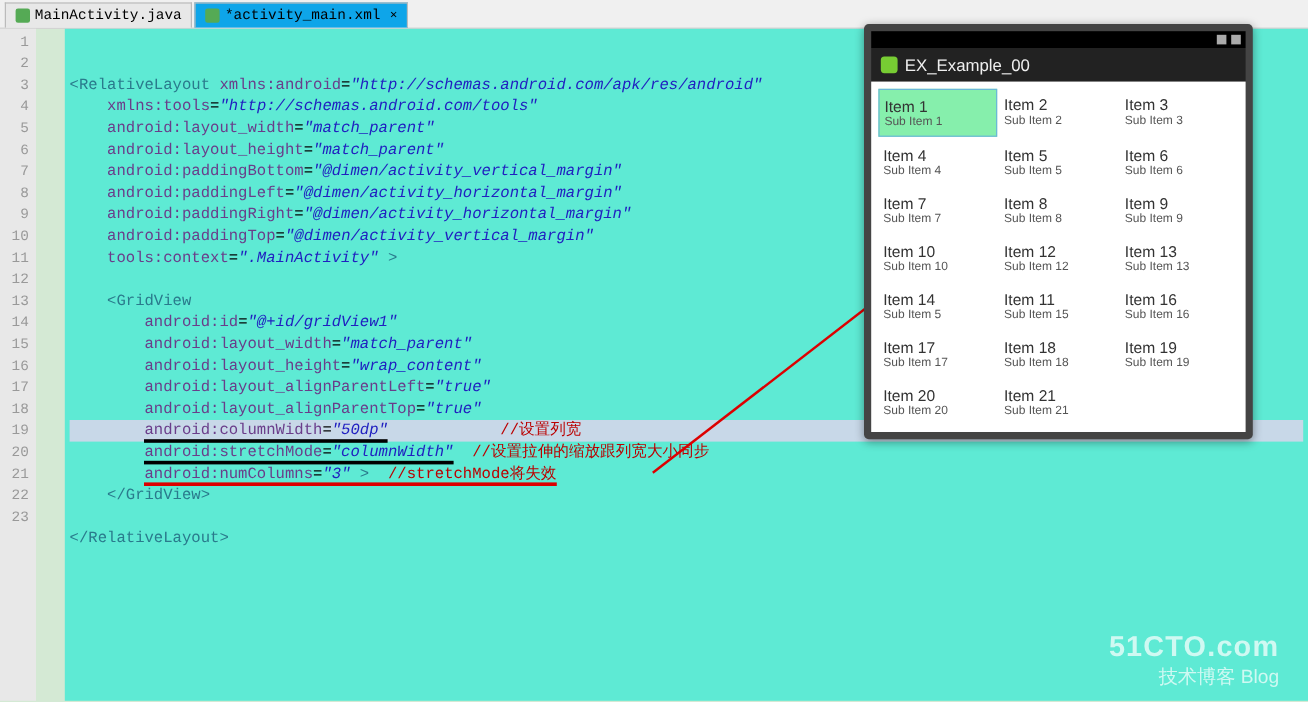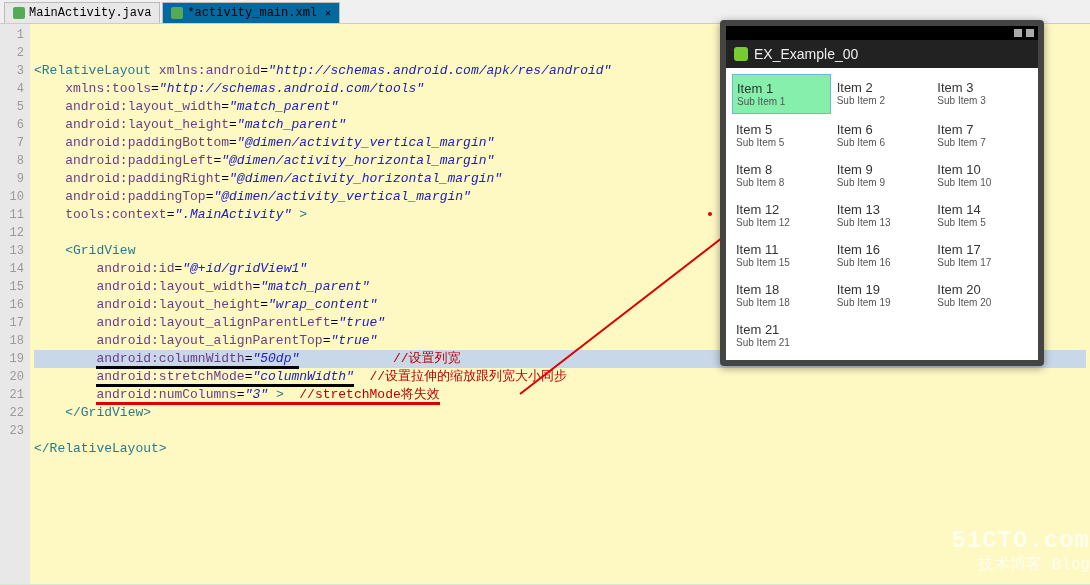--- a/index.html
+++ b/index.html
@@ -26,21 +26,21 @@
     border-bottom: none;
     padding: 3px 8px;
     margin-right: 2px;
     font-size: 12px;
     display: flex;
     align-items: center;
     gap: 4px;
     cursor: pointer;
   }
   .tab.active {
-    background: #0369a1;
+    background: #0ea5e9;
   }
   .tab-icon {
     width: 12px;
     height: 12px;
     display: inline-block;
     background: #5a5;
     border-radius: 2px;
   }
   .editor-area {
     display: flex;
@@ -51,25 +51,26 @@
     background: #e8e8e8;
     text-align: right;
     padding-right: 6px;
     color: #999;
     line-height: 18px;
     padding-top: 2px;
     font-size: 12px;
   }
   .code {
     flex: 1;
-    background: #fef9c3;
+    background: #5eead4;
     line-height: 18px;
     padding: 2px 4px;
     white-space: pre;
     position: relative;
+    margin-left: 24px;
   }
   .tag { color: #2a7a8c; }
   .attr { color: #6a3d8a; }
   .val { color: #2020c0; font-style: italic; }
   .cmt { color: #b00; }
   .highlight-bg { background: #c8d8e8; display: inline-block; width: 100%; }
 
   .underline-black {
     border-bottom: 3px solid #000;
   }
@@ -137,24 +138,24 @@
   }
   .cell.selected {
     background: #86efac;
     border: 1px solid #6bb8d8;
   }
   .cell-title { font-size: 13px; color: #333; }
   .cell-sub { font-size: 10px; color: #555; }
 
   .watermark {
     position: absolute;
-    right: 0;
+    right: 24px;
     bottom: 10px;
     color: rgba(255,255,255,0.7);
-    font-family: Liberation Mono, monospace;
+    font-family: Liberation Sans, sans-serif;
     text-align: right;
   }
   .watermark .big { font-size: 24px; font-weight: bold; letter-spacing: 1px; }
   .watermark .small { font-size: 16px; }
 </style>
 </head>
 <body>
 
 <div class="tabs" id="tabs">
     <div class="tab">
@@ -220,20 +221,24 @@
         </div>
         <div class="cell">
           <div class="cell-title">Item 2</div>
           <div class="cell-sub">Sub Item 2</div>
         </div>
         <div class="cell">
           <div class="cell-title">Item 3</div>
           <div class="cell-sub">Sub Item 3</div>
         </div>
         <div class="cell">
+          <div class="cell-title">Item 4</div>
+          <div class="cell-sub">Sub Item 4</div>
+        </div>
+        <div class="cell">
           <div class="cell-title">Item 5</div>
           <div class="cell-sub">Sub Item 5</div>
         </div>
         <div class="cell">
           <div class="cell-title">Item 6</div>
           <div class="cell-sub">Sub Item 6</div>
         </div>
         <div class="cell">
           <div class="cell-title">Item 7</div>
           <div class="cell-sub">Sub Item 7</div>

